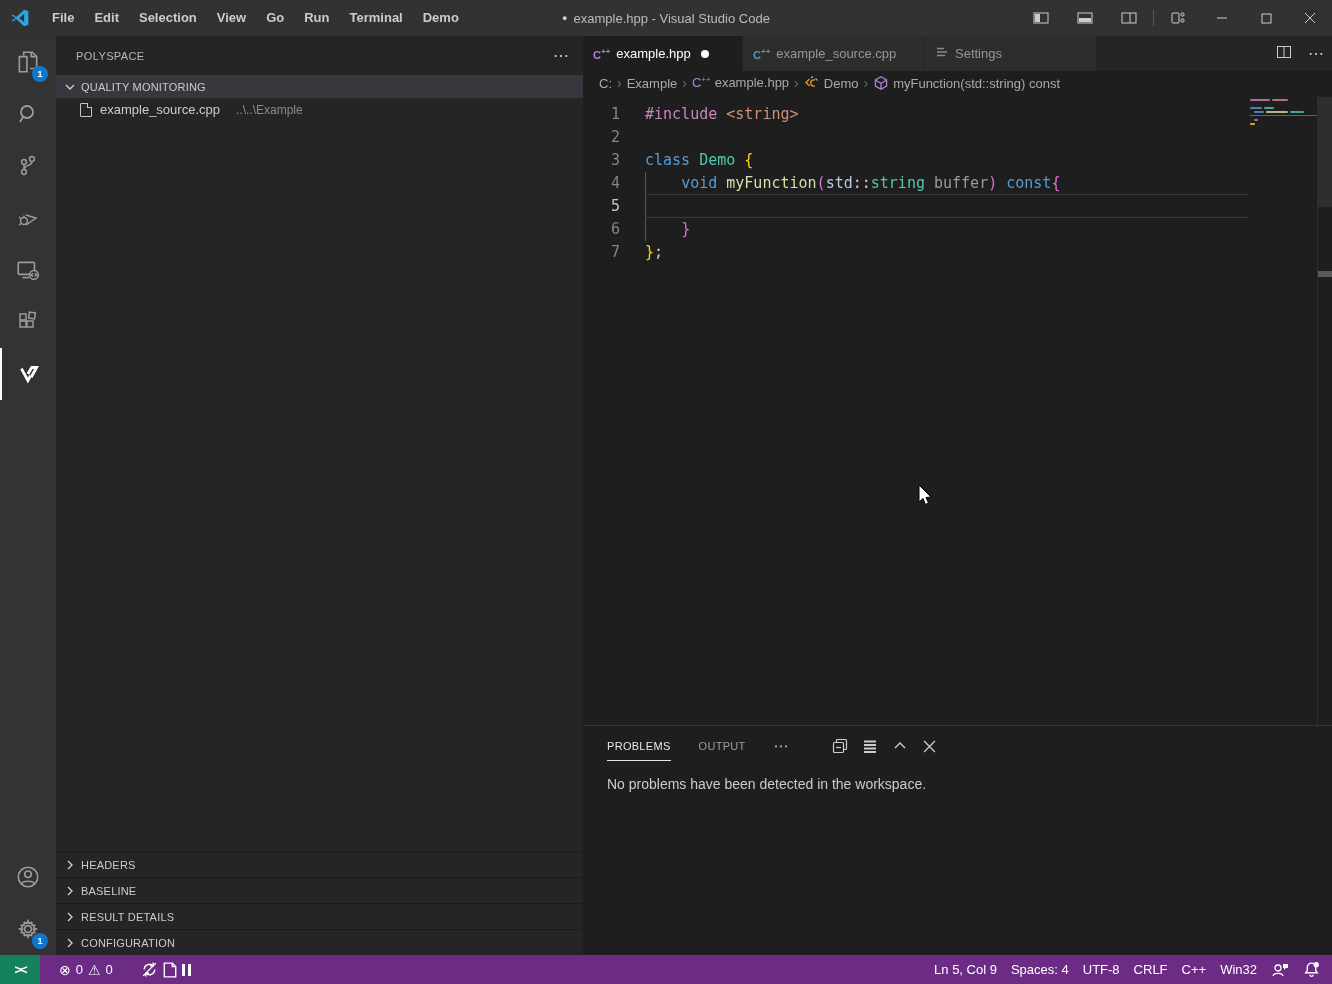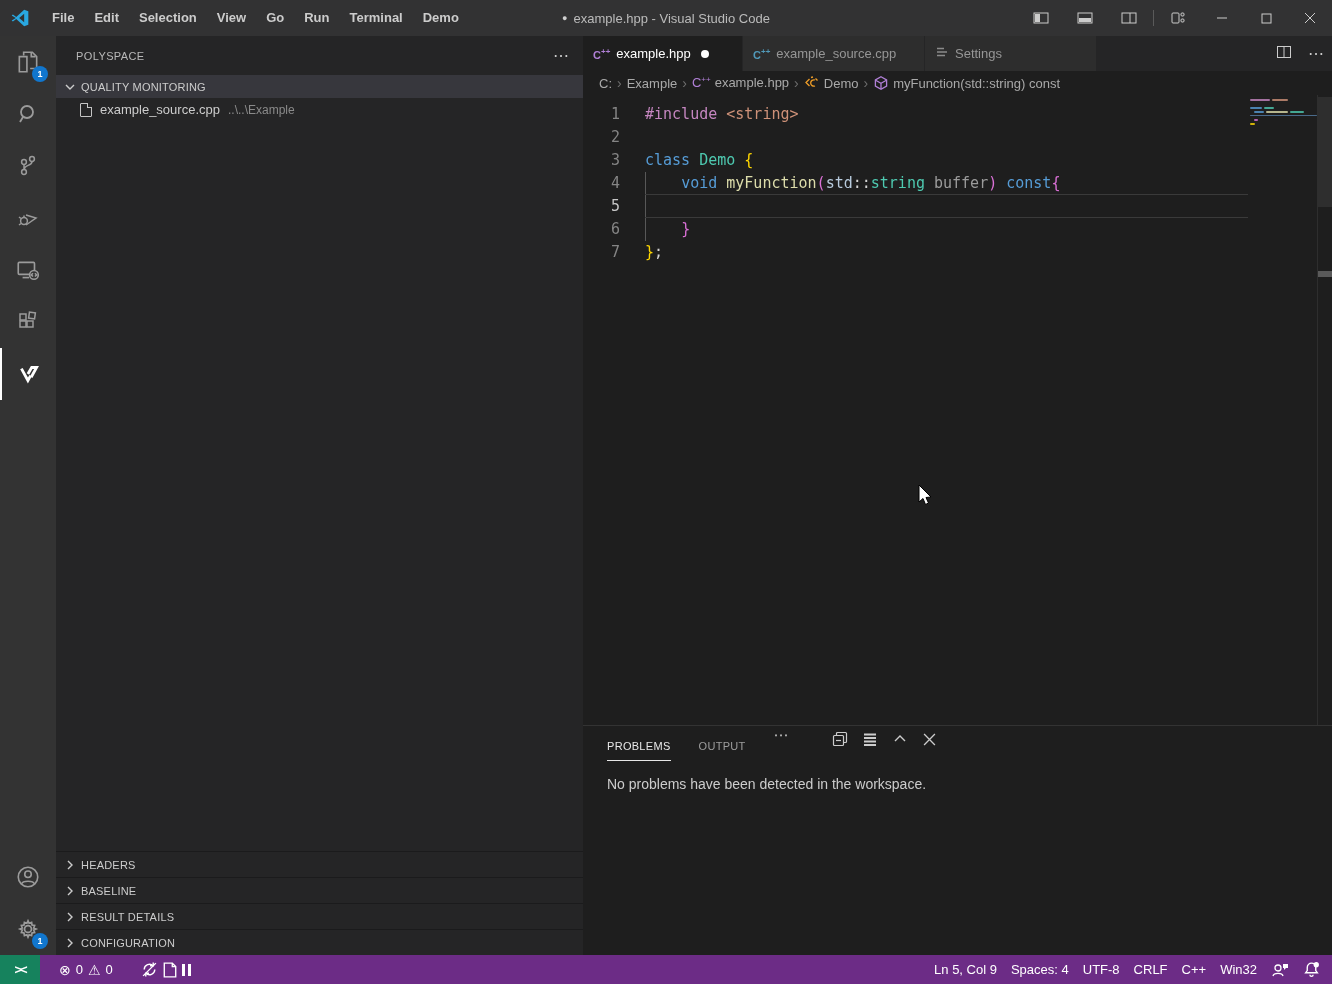--- a/index.html
+++ b/index.html
@@ -30,21 +30,21 @@
 
   
   #sidebar { position:absolute; left:56px; top:36px; width:527px; height:919px; background:#252526; color:#cccccc; }
   #sidebar-header { height:39px; display:flex; align-items:center; padding-left:20px; }
   #sidebar-title { font-size:11px; color:#b8b8b8; letter-spacing:.4px; }
   #sidebar-actions { margin-left:auto; margin-right:14px; color:#cccccc; font-size:16px; cursor:pointer; }
   #section-qm { height:23px; background:#37373d; display:flex; align-items:center; padding-left:6px; }
   #section-qm .chev { margin-right:3px; }
   .section-label { font-size:11px; font-weight:normal; color:#cccccc; letter-spacing:.2px; }
   #file-row { height:23px; display:flex; align-items:center; padding-left:24px; font-size:13px; }
-  #file-row .desc { color:#8a8a8a; font-size:12px; margin-left:8px; }
+  #file-row .desc { color:#8a8a8a; font-size:12px; margin-left:16px; }
   .file-ico { width:12px; height:14px; border:1px solid #c5c5c5; border-radius:1px; position:relative; margin-right:8px; }
   .file-ico::after { content:""; position:absolute; right:-1px; top:-1px; width:4px; height:4px; background:#252526; border-left:1px solid #c5c5c5; border-bottom:1px solid #c5c5c5; }
   #sidebar-bottom { position:absolute; left:0; bottom:0; width:527px; }
   .collapsed-section { height:26px; display:flex; align-items:center; padding-left:6px; border-top:1px solid rgba(0,0,0,.25); }
   .collapsed-section .chev { margin-right:3px; }
 
   .chev svg { display:block; }
 
   
   #editorgroup { position:absolute; left:583px; top:36px; width:749px; height:689px; background:#1e1e1e; }
@@ -77,21 +77,21 @@
   #indent-guide { position:absolute; left:62px; top:77px; height:69px; width:0; border-left:1px solid #585858; }
 
   #minimap { position:absolute; left:665px; top:2px; width:69px; height:40px; }
   .mm-bar { position:absolute; height:2px; border-radius:1px; }
   #editor-scroll-sep { position:absolute; left:734px; top:0; width:0; height:630px; border-left:1px solid #2e2e2e; }
   #editor-scroll-slider { position:absolute; left:735px; top:2px; width:14px; height:110px; background:rgba(121,121,121,.18); }
   #editor-scroll-band { position:absolute; left:735px; top:176px; width:14px; height:6px; background:#5a5a5a; }
 
   
   #panel { position:absolute; left:583px; top:725px; width:749px; height:230px; background:#1e1e1e; border-top:1px solid #333333; color:#cccccc; }
-  #panel-header { height:40px; display:flex; align-items:flex-start; padding-left:24px; }
+  #panel-header { height:40px; display:flex; align-items:center; padding-left:24px; }
   .panel-tab { font-size:11px; letter-spacing:.3px; margin-right:28px; position:relative; height:40px; line-height:40px; }
   .panel-tab.active { color:#e7e7e7; }
   .panel-tab.active::after { content:""; position:absolute; left:0; right:0; bottom:5px; border-bottom:1px solid #e7e7e7; }
   .panel-tab.inactive { color:#9d9d9d; }
   #panel-more { color:#cccccc; font-size:15px; margin-right:20px; }
   #filter-box { width:355px; height:26px; background:#3c3c3c; display:flex; align-items:center; margin-left:26px; }
   #filter-input { flex:1; background:transparent; border:none; outline:none; color:#cccccc; font-size:13px; padding:0 8px;
                   font-family:"Liberation Sans",sans-serif; }
   #filter-input::placeholder { color:#a6a6a6; opacity:1; }
   #filter-funnel { width:28px; height:26px; background:#333338; display:flex; align-items:center; justify-content:center; }

